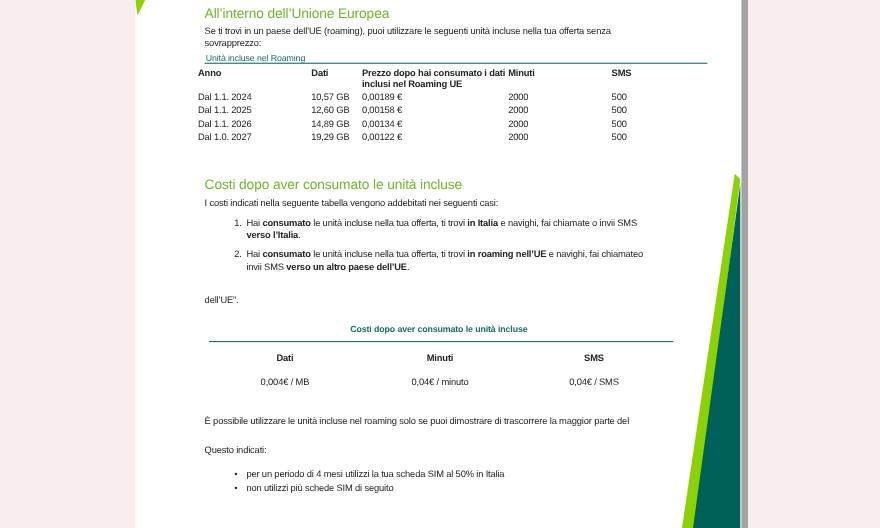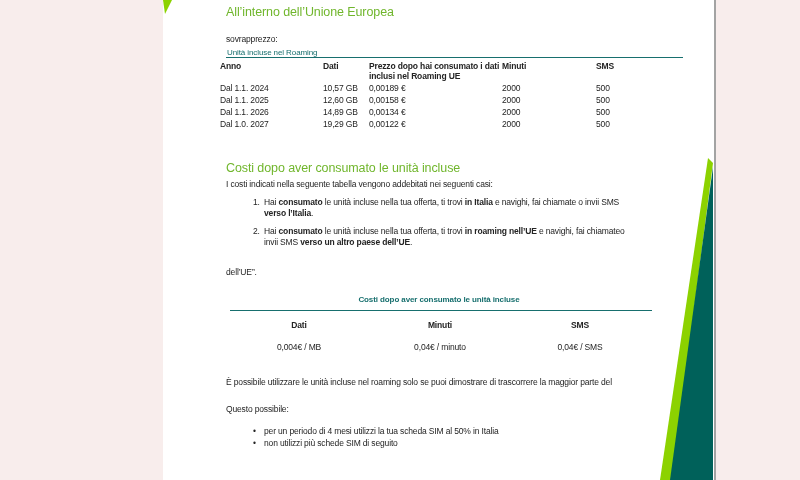--- a/index.html
+++ b/index.html
@@ -5,22 +5,21 @@
   html,body{margin:0;padding:0;}
   body{
     width:800px;height:480px;position:relative;overflow:hidden;
     background:#f8edec;
     font-family:"Liberation Sans", sans-serif;
     color:#1f1f1f;
   }
   .page{
     position:absolute;left:123px;top:0;width:551px;height:480px;
     background:#ffffff;overflow:hidden;
-    border-right:2px solid #a3a3a3;
-    margin-left:40px;
+    border-right:6px solid #a3a3a3;
   }
   .h1{
     position:absolute;left:63px;white-space:nowrap;
     font-size:12.5px;color:#70b62c;letter-spacing:-0.1px;
   }
   .body-line{
     position:absolute;left:63px;white-space:nowrap;
     font-size:8.5px;letter-spacing:-0.15px;color:#242424;
   }
   .tcap{
@@ -47,20 +46,21 @@
 
 <div class="page">
 
   <svg class="deco" viewBox="0 0 551 480">
     <polygon points="0,0 9,0 2,14" fill="#8cd200"></polygon>
     <polygon points="545,158 550,163 509,480 497,480" fill="#8cd200"></polygon>
     <polygon points="550,167 550,480 507,480" fill="#00615a"></polygon>
   </svg>
 
   <div class="h1" style="top:5px">All’interno dell’Unione Europea</div>
+  <div class="body-line" style="top:23px">Se ti trovi in un paese dell’UE (roaming), puoi utilizzare le seguenti unità incluse nella tua offerta senza</div>
   <div class="body-line" style="top:34px">sovrapprezzo:</div>
 
   <div class="tcap" style="top:48px">Unità incluse nel Roaming</div>
   <div class="hrule" style="top:57px;left:63px;width:457px"></div>
 
   <div class="trow" style="top:61px">
     <span class="tcell bold ca">Anno</span>
     <span class="tcell bold cd">Dati</span>
     <span class="tcell bold cp">Prezzo dopo hai consumato i dati</span>
     <span class="tcell bold cm">Minuti</span>
@@ -118,21 +118,21 @@
   <div class="caption2" style="top:295px">Costi dopo aver consumato le unità incluse</div>
   <div class="hrule" style="top:310px;left:67px;width:422px"></div>
   <div class="c2 c2a bold" style="top:320px">Dati</div>
   <div class="c2 c2b bold" style="top:320px">Minuti</div>
   <div class="c2 c2c bold" style="top:320px">SMS</div>
   <div class="c2 c2a" style="top:342px">0,004€ / MB</div>
   <div class="c2 c2b" style="top:342px">0,04€ / minuto</div>
   <div class="c2 c2c" style="top:342px">0,04€ / SMS</div>
 
   <div class="body-line" style="top:377px">È possibile utilizzare le unità incluse nel roaming solo se puoi dimostrare di trascorrere la maggior parte del</div>
-  <div class="body-line" style="top:404px">Questo possibile:</div>
+  <div class="body-line" style="top:404px">Questo indicati:</div>
 
   <div>
     <span class="marker" style="top:426px">•</span>
     <span class="li-line" style="top:426px">per un periodo di 4 mesi utilizzi la tua scheda SIM al 50% in Italia</span>
   </div>
   <div>
     <span class="marker" style="top:438px">•</span>
     <span class="li-line" style="top:438px">non utilizzi più schede SIM di seguito</span>
   </div>
 

